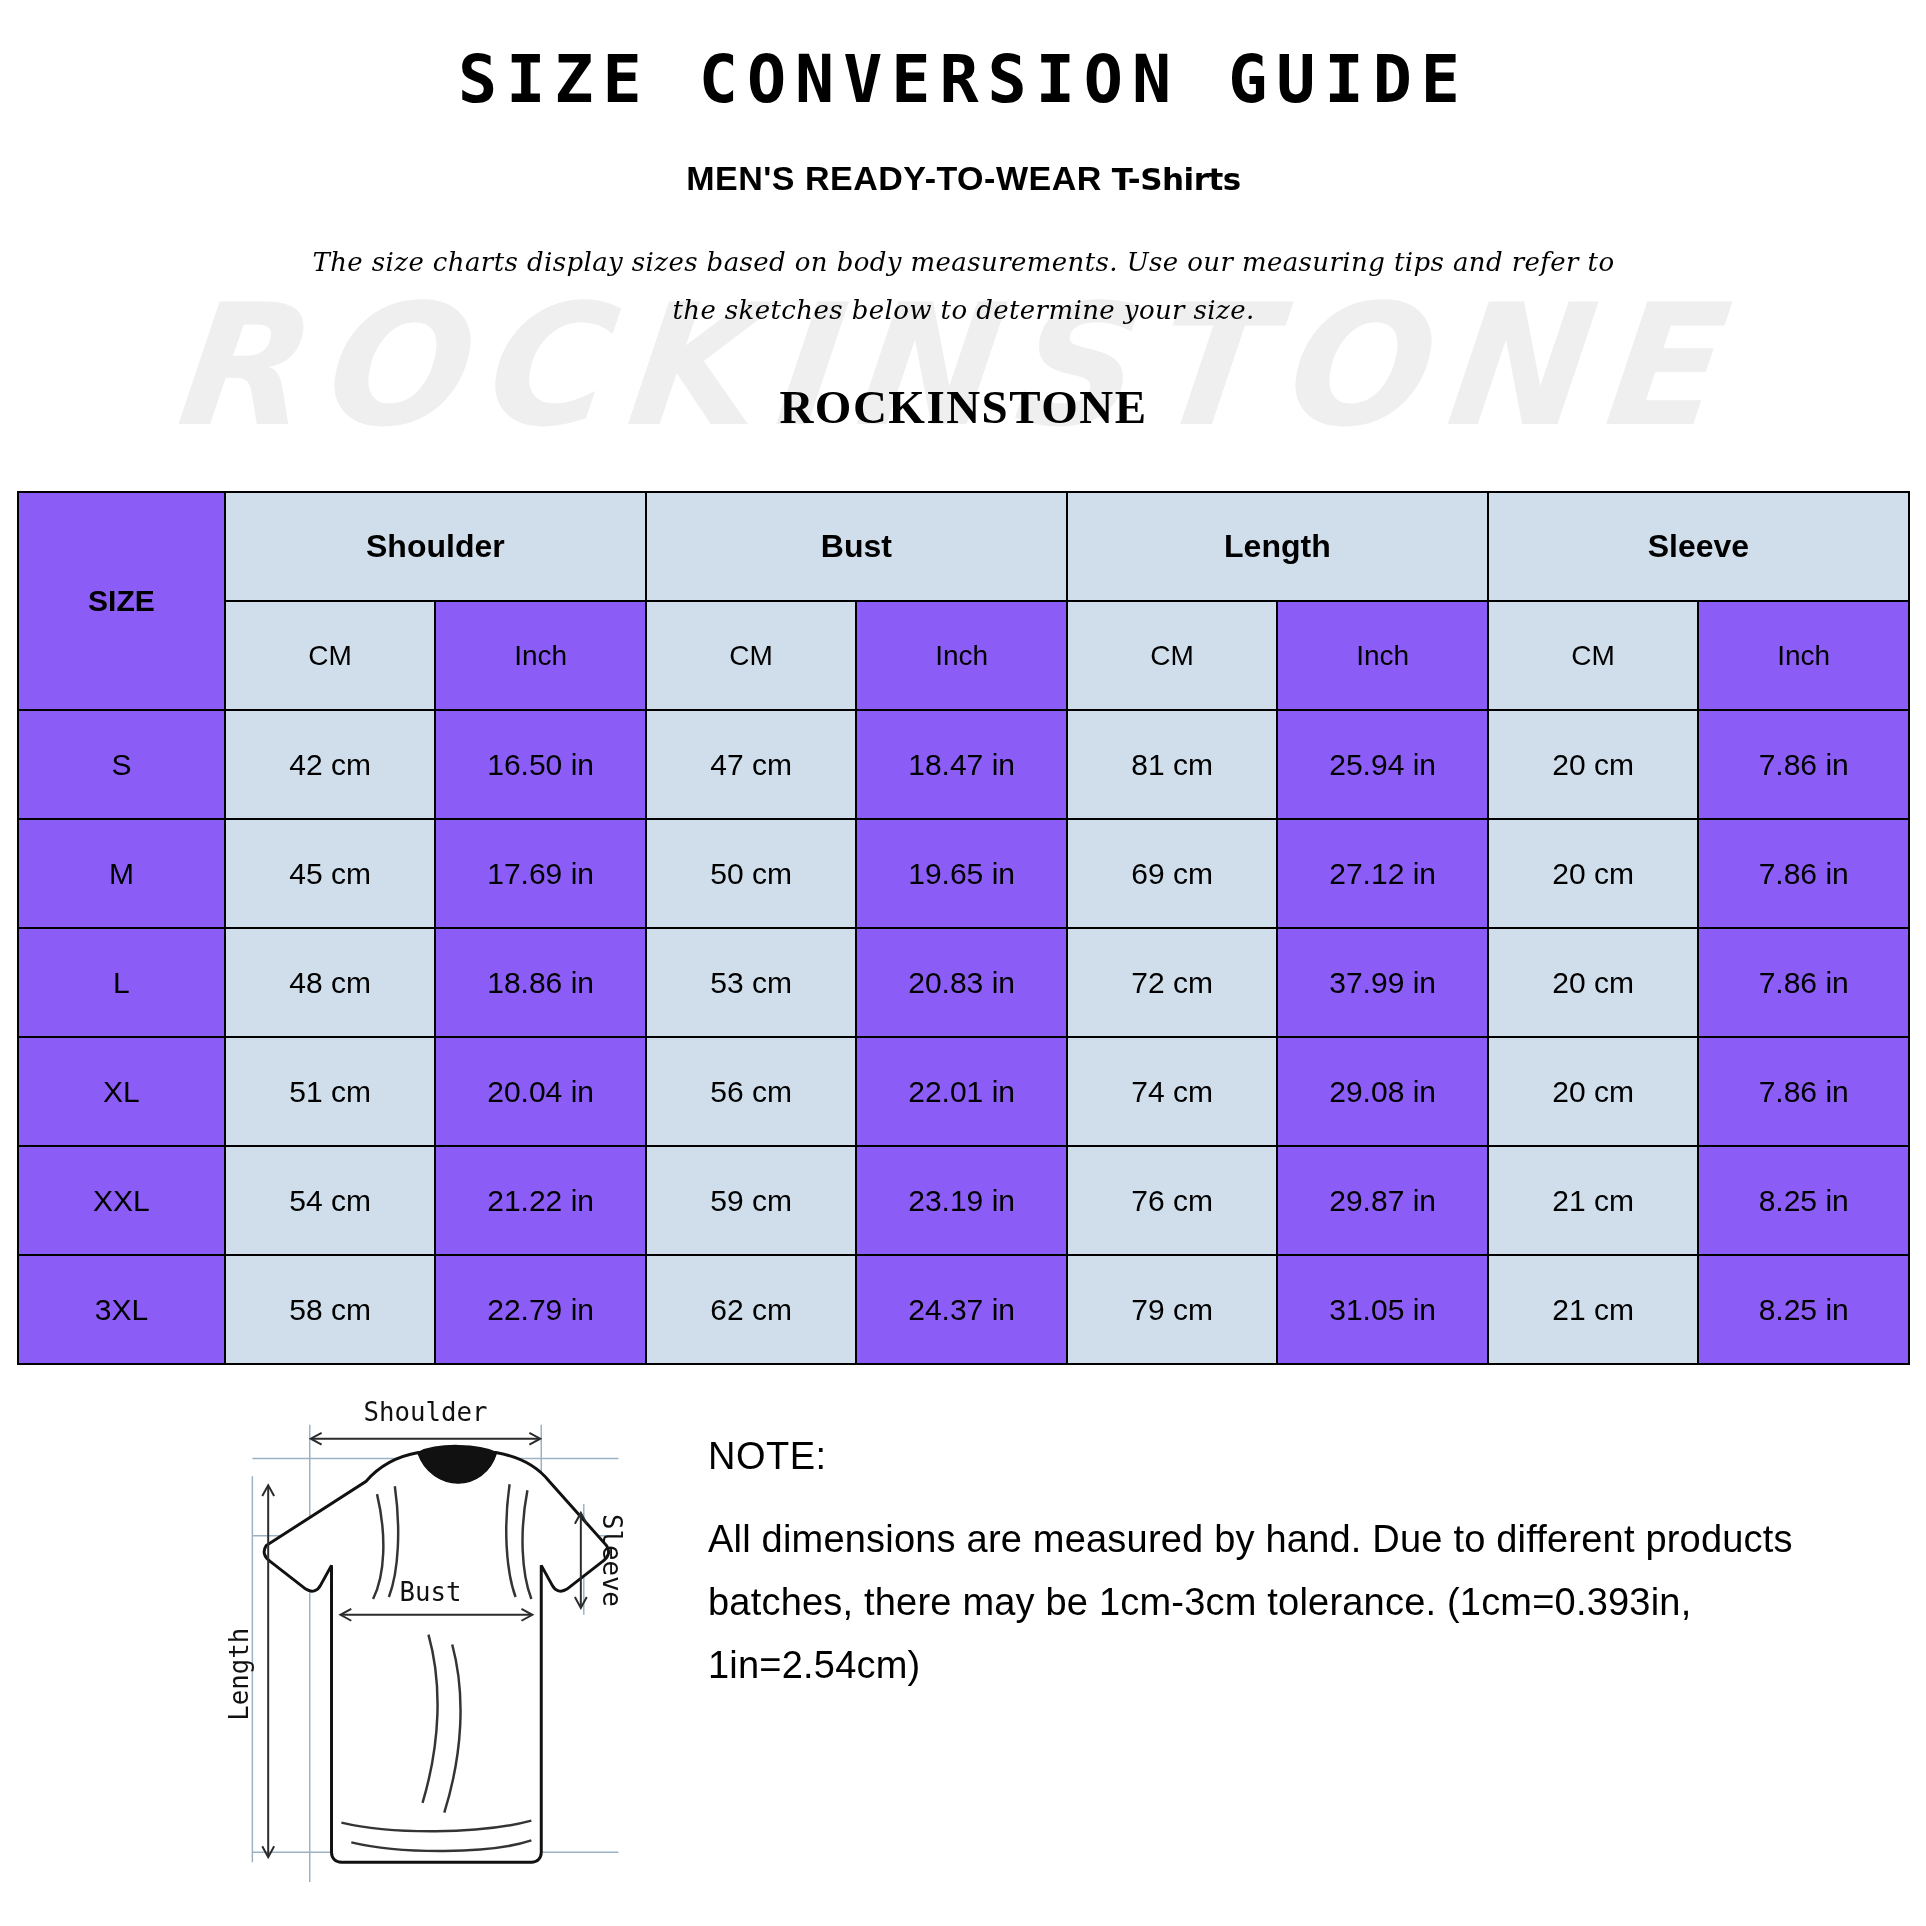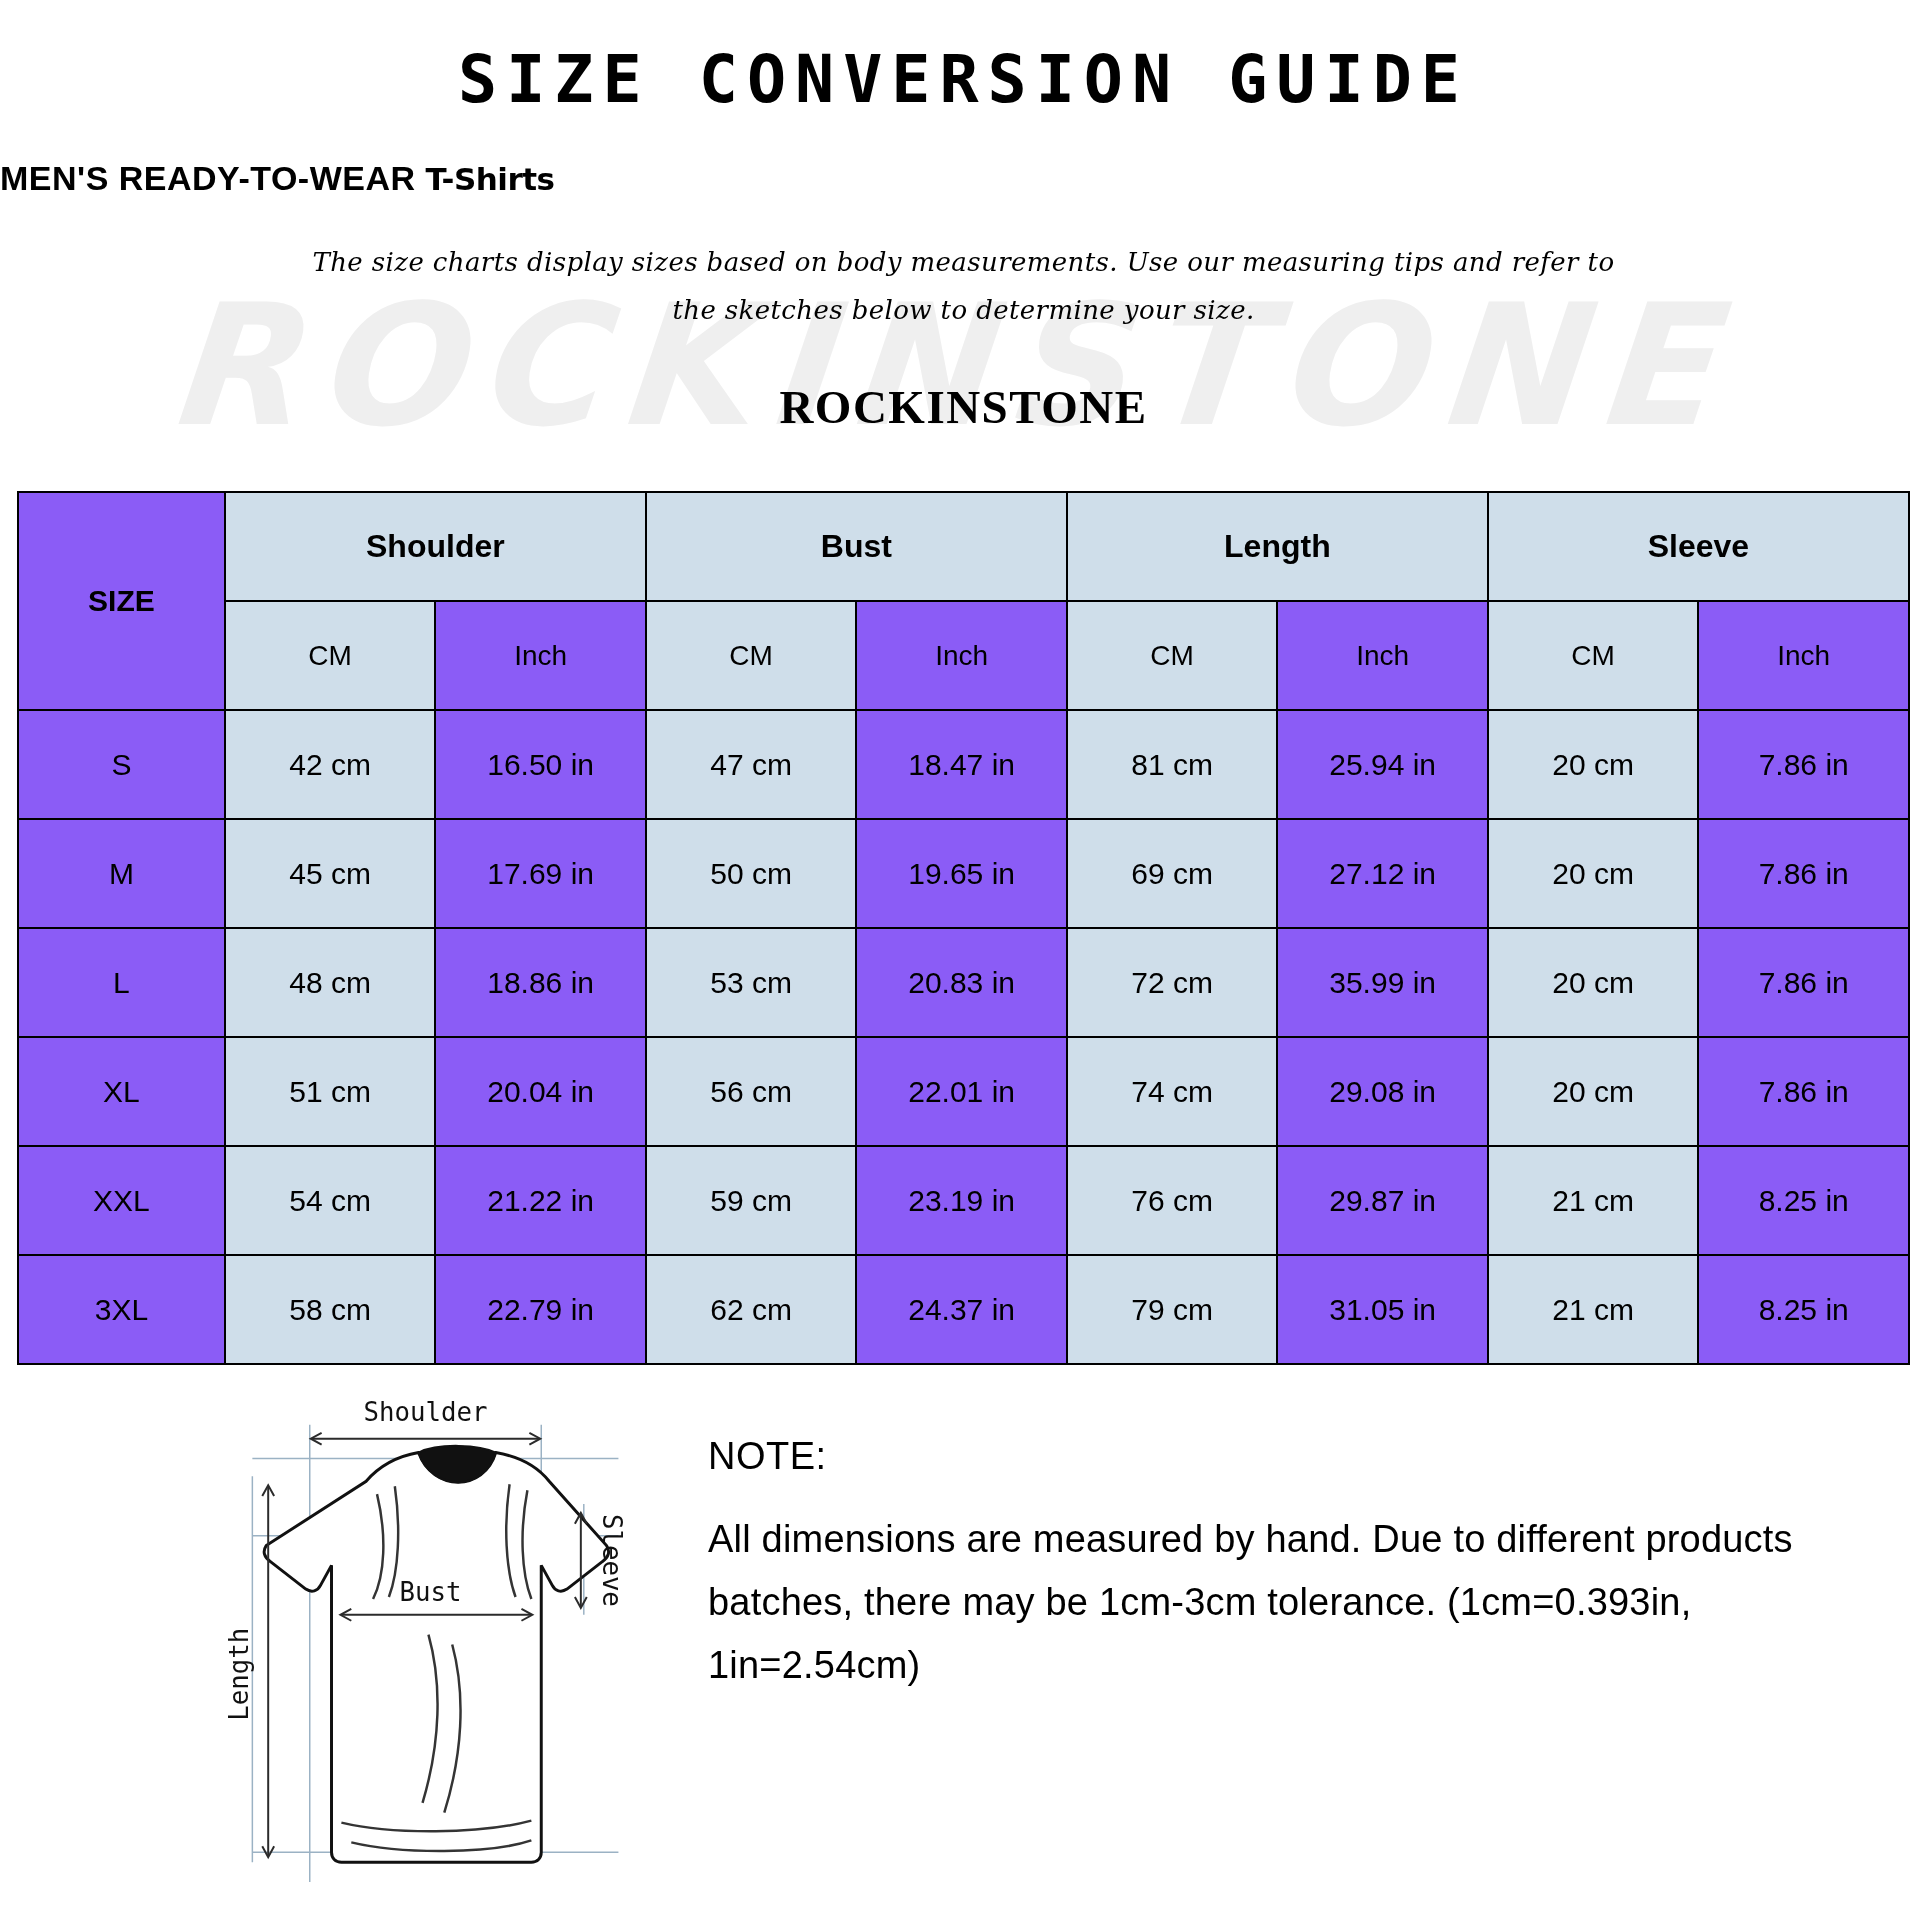--- a/index.html
+++ b/index.html
@@ -54,20 +54,21 @@
     text-align: center;
     font-family: "DejaVu Sans Mono", monospace;
     font-size: 65px;
     font-weight: 700;
     letter-spacing: 9px;
     margin: 22px 0 0 0;
     padding-top: 20px;
   }
 
   .subtitle {
+    text-align: center;
     font-size: 34px;
     font-weight: 700;
     margin-top: 42px;
     letter-spacing: 0.5px;
   }
   .subtitle .tshirt {
     font-family: "DejaVu Sans", sans-serif;
     font-size: 31px;
     letter-spacing: -0.5px;
   }
@@ -236,21 +237,21 @@
           <td class="bg-white data-cell">7.86 in</td>
         </tr>
 
         <tr>
           <td class="bg-white size-cell">L</td>
           <td class="bg-blue data-cell">48 cm</td>
           <td class="bg-white data-cell">18.86 in</td>
           <td class="bg-blue data-cell">53 cm</td>
           <td class="bg-white data-cell">20.83 in</td>
           <td class="bg-blue data-cell">72 cm</td>
-          <td class="bg-white data-cell">35.99 in</td>
+          <td class="bg-white data-cell">37.99 in</td>
           <td class="bg-blue data-cell">20 cm</td>
           <td class="bg-white data-cell">7.86 in</td>
         </tr>
 
         <tr>
           <td class="bg-white size-cell">XL</td>
           <td class="bg-blue data-cell">51 cm</td>
           <td class="bg-white data-cell">20.04 in</td>
           <td class="bg-blue data-cell">56 cm</td>
           <td class="bg-white data-cell">22.01 in</td>

